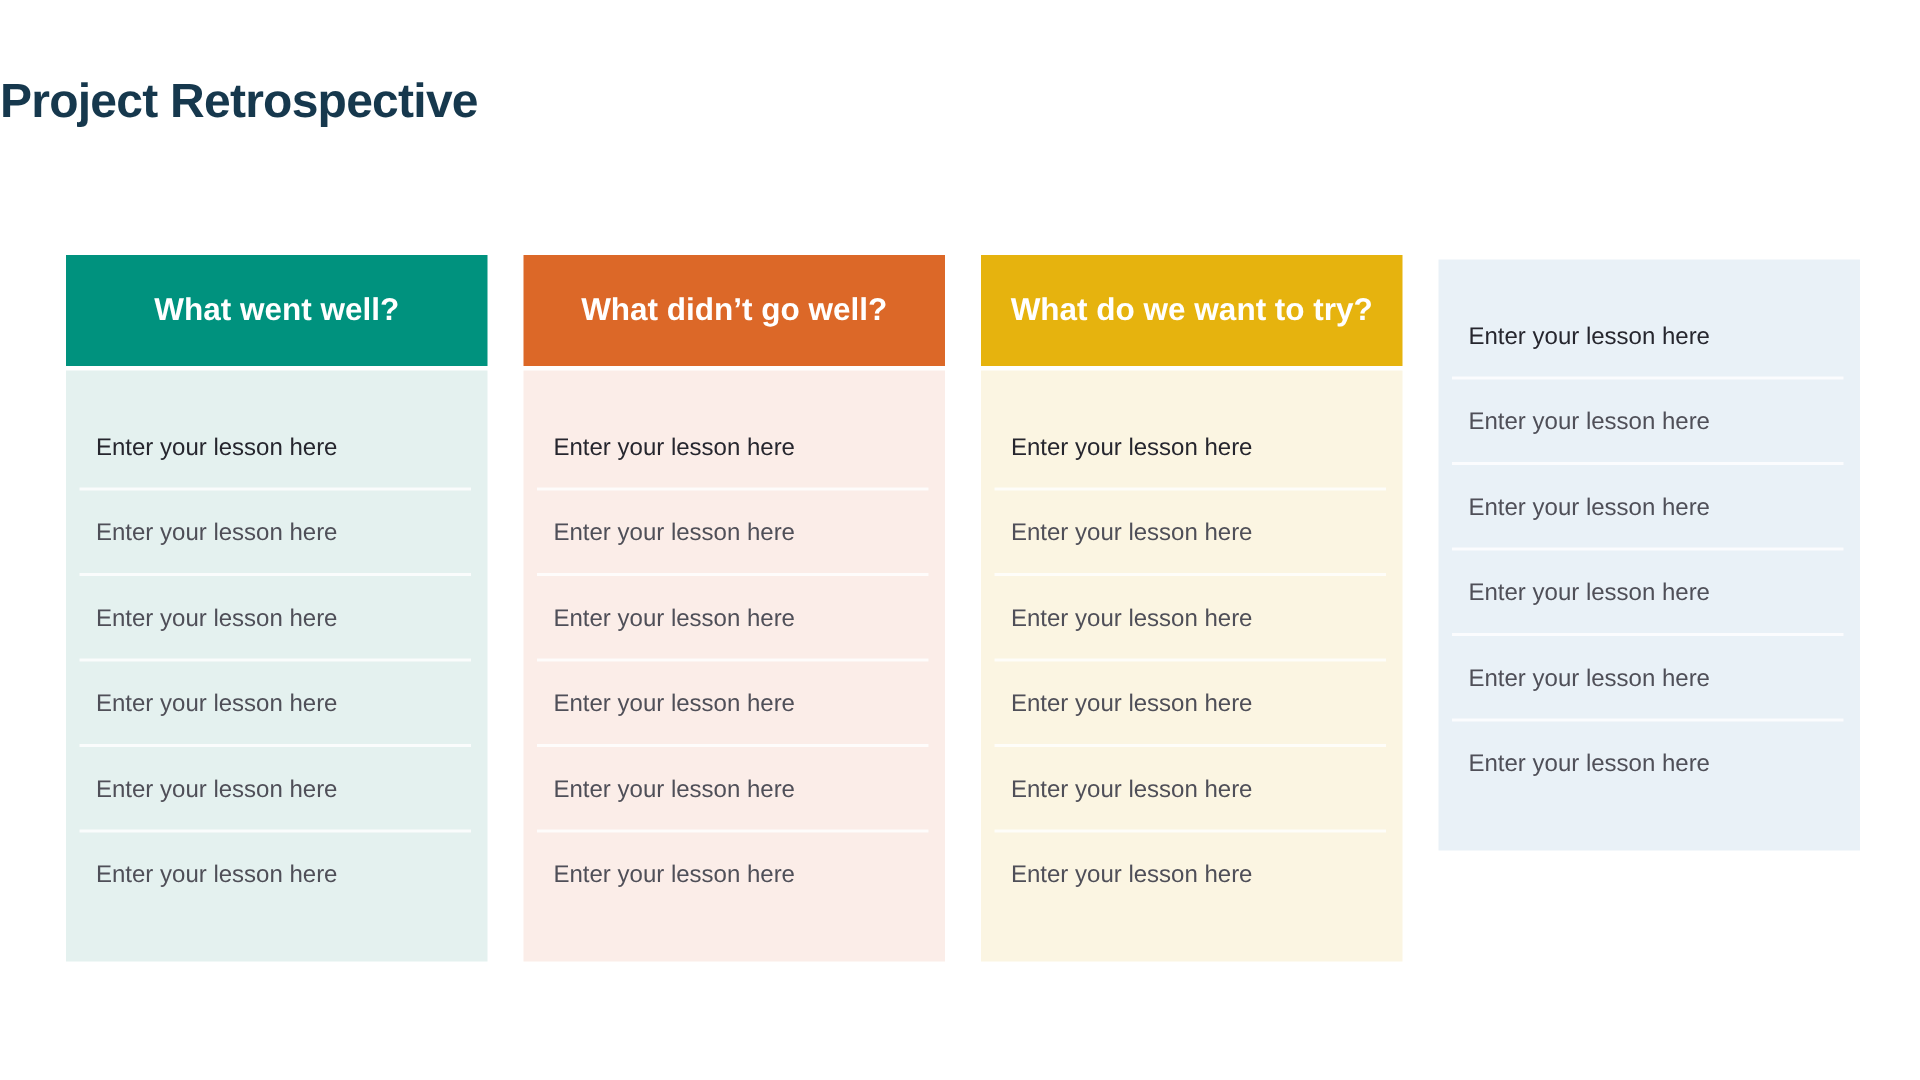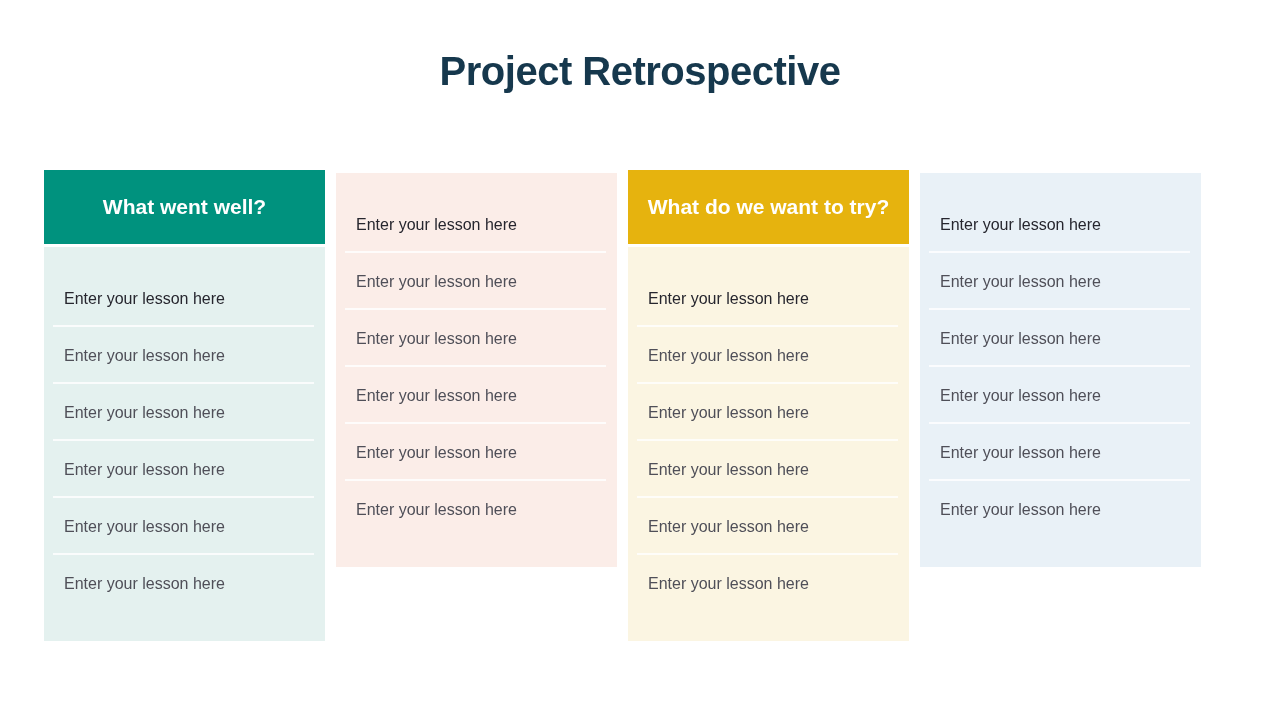--- a/index.html
+++ b/index.html
@@ -11,31 +11,30 @@
   }
   .slide {
     position: relative;
     width: 1280px; height: 720px;
     background: #ffffff;
   }
   .page-title {
     position: absolute;
     top: 49px; left: 0;
     width: 1280px;
-    text-align: center;
-    font-size: 40px;
+    font-size: 32px;
     font-weight: bold;
     letter-spacing: -0.5px;
     color: #16384D;
   }
   .board {
     position: absolute;
     left: 44px; top: 170px;
     display: flex;
-    gap: 11px;
+    gap: 24px;
   }
   .column {
     width: 281px;
     display: flex;
     flex-direction: column;
   }
   .column-header {
     height: 74px;
     display: flex;
     align-items: center;
@@ -87,20 +86,21 @@
         <div class="lesson-row">Enter your lesson here</div>
         <div class="lesson-row">Enter your lesson here</div>
         <div class="lesson-row">Enter your lesson here</div>
         <div class="lesson-row">Enter your lesson here</div>
         <div class="lesson-row">Enter your lesson here</div>
         <div class="lesson-row">Enter your lesson here</div>
       </div>
     </div>
 
     <div class="column">
+      <div class="column-header" style="background-color: rgb(220, 104, 40); color: rgb(255, 255, 255);">What didn’t go well?</div>
       <div class="column-body" style="background-color: rgb(251, 237, 232);">
         <div class="lesson-row">Enter your lesson here</div>
         <div class="lesson-row">Enter your lesson here</div>
         <div class="lesson-row">Enter your lesson here</div>
         <div class="lesson-row">Enter your lesson here</div>
         <div class="lesson-row">Enter your lesson here</div>
         <div class="lesson-row">Enter your lesson here</div>
       </div>
     </div>
 

